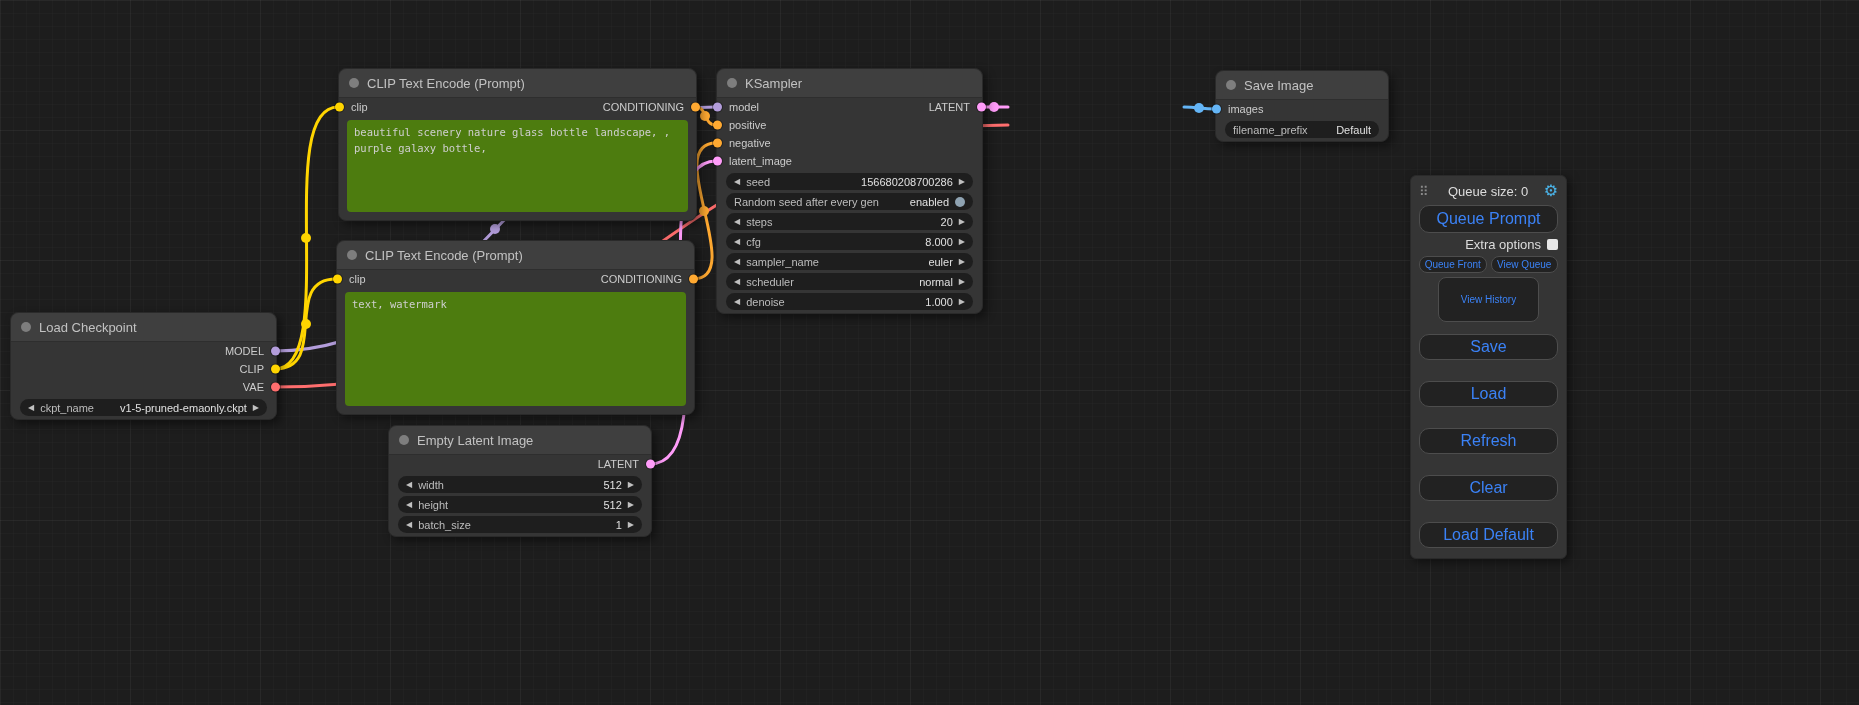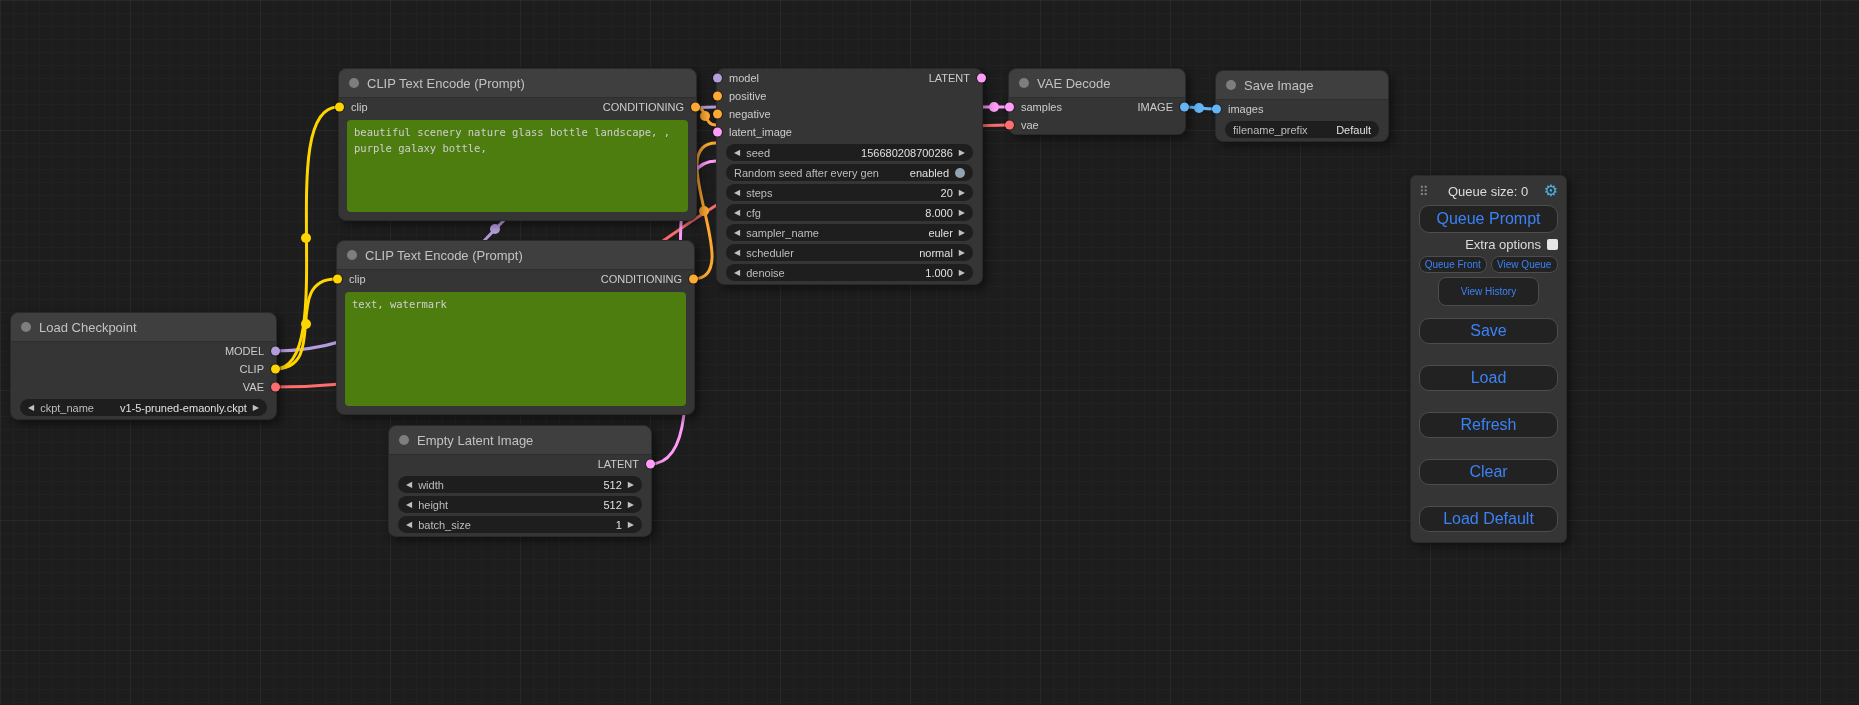--- a/index.html
+++ b/index.html
@@ -45,21 +45,21 @@
   .qp-title{flex:1;text-align:center;}
   .gear{font-size:16px;line-height:1;}
   .btn{display:block;width:100%;box-sizing:border-box;background:#222222;border:1px solid #4d4d4d;
     border-radius:10px;color:#3b82f6;text-align:center;font-family:inherit;cursor:pointer;}
   .btn.primary{font-size:16px;padding:4px 0;margin-bottom:4px;}
   .extra-row{display:flex;justify-content:flex-end;align-items:center;gap:6px;color:#dddddd;
     font-size:13px;margin:4px 0;}
   .checkbox{width:11px;height:11px;background:#e6e6e6;border-radius:2px;flex:none;}
   .small-row{display:flex;gap:4px;margin-bottom:4px;}
   .btn.small{font-size:10px;padding:2px 3px;border-radius:8px;flex:1;}
-  .btn.history{width:72%;margin:0 auto;font-size:10px;padding:8px 3px;border-radius:8px;}
+  .btn.history{width:72%;margin:0 auto;font-size:10px;padding:16px 3px;border-radius:8px;}
   .btn-group{margin-top:12px;display:flex;flex-direction:column;gap:21px;}
   .btn.big{font-size:16px;padding:3px 0;}
 </style>
 </head>
 <body>
 
 <div class="canvas">
 
   <svg class="wires" width="1859" height="705">
     <path class="wire" d="M 275 351 C 480 351, 511 107, 716 107" style="stroke: rgb(179, 157, 219);"></path>
@@ -162,20 +162,24 @@
       <div class="widget">
         <span class="arrow">◀</span>
         <span class="w-label">batch_size</span>
         <span class="w-value">1</span>
         <span class="arrow">▶</span>
       </div>
     </div>
   </div>
 
   <div class="node" style="left:716px;top:68px;width:265px;">
+    <div class="node-title">
+      <span class="collapse-dot"></span>
+      <span>KSampler</span>
+    </div>
     <div class="slot-row">
       <span class="slot-dot in" style="background: rgb(179, 157, 219);"></span>
       <span class="in-label">model</span>
       <span class="out-label">LATENT</span>
       <span class="slot-dot out" style="background: rgb(255, 156, 249);"></span>
     </div>
     <div class="slot-row">
       <span class="slot-dot in" style="background: rgb(255, 169, 49);"></span>
       <span class="in-label">positive</span>
     </div>
@@ -225,36 +229,20 @@
       </div>
       <div class="widget">
         <span class="arrow">◀</span>
         <span class="w-label">denoise</span>
         <span class="w-value">1.000</span>
         <span class="arrow">▶</span>
       </div>
     </div>
   </div>
 
-  <div class="node" style="left:1008px;top:68px;width:176px;">
-    <div class="node-title">
-      <span class="collapse-dot"></span>
-      <span>VAE Decode</span>
-    </div>
-    <div class="slot-row">
-      <span class="slot-dot in" style="background: rgb(255, 156, 249);"></span>
-      <span class="in-label">samples</span>
-      <span class="out-label">IMAGE</span>
-      <span class="slot-dot out" style="background: rgb(100, 181, 246);"></span>
-    </div>
-    <div class="slot-row">
-      <span class="slot-dot in" style="background: rgb(255, 110, 110);"></span>
-      <span class="in-label">vae</span>
-    </div>
-  </div>
 
   <div class="node" style="left:1215px;top:70px;width:172px;">
     <div class="node-title">
       <span class="collapse-dot"></span>
       <span>Save Image</span>
     </div>
     <div class="slot-row">
       <span class="slot-dot in" style="background: rgb(100, 181, 246);"></span>
       <span class="in-label">images</span>
     </div>

